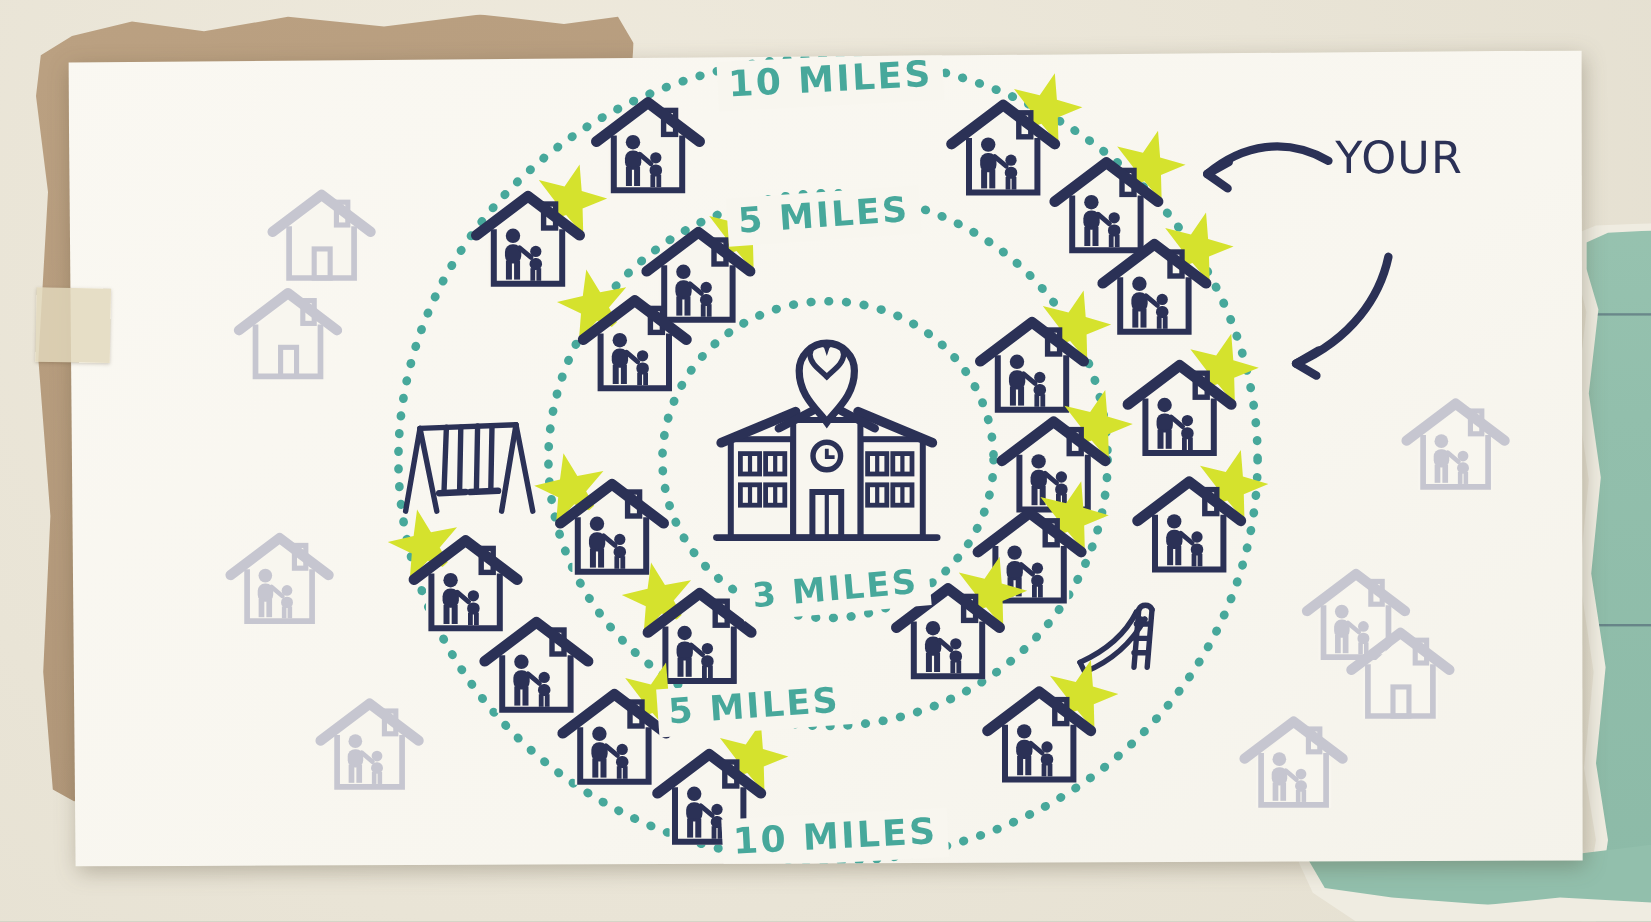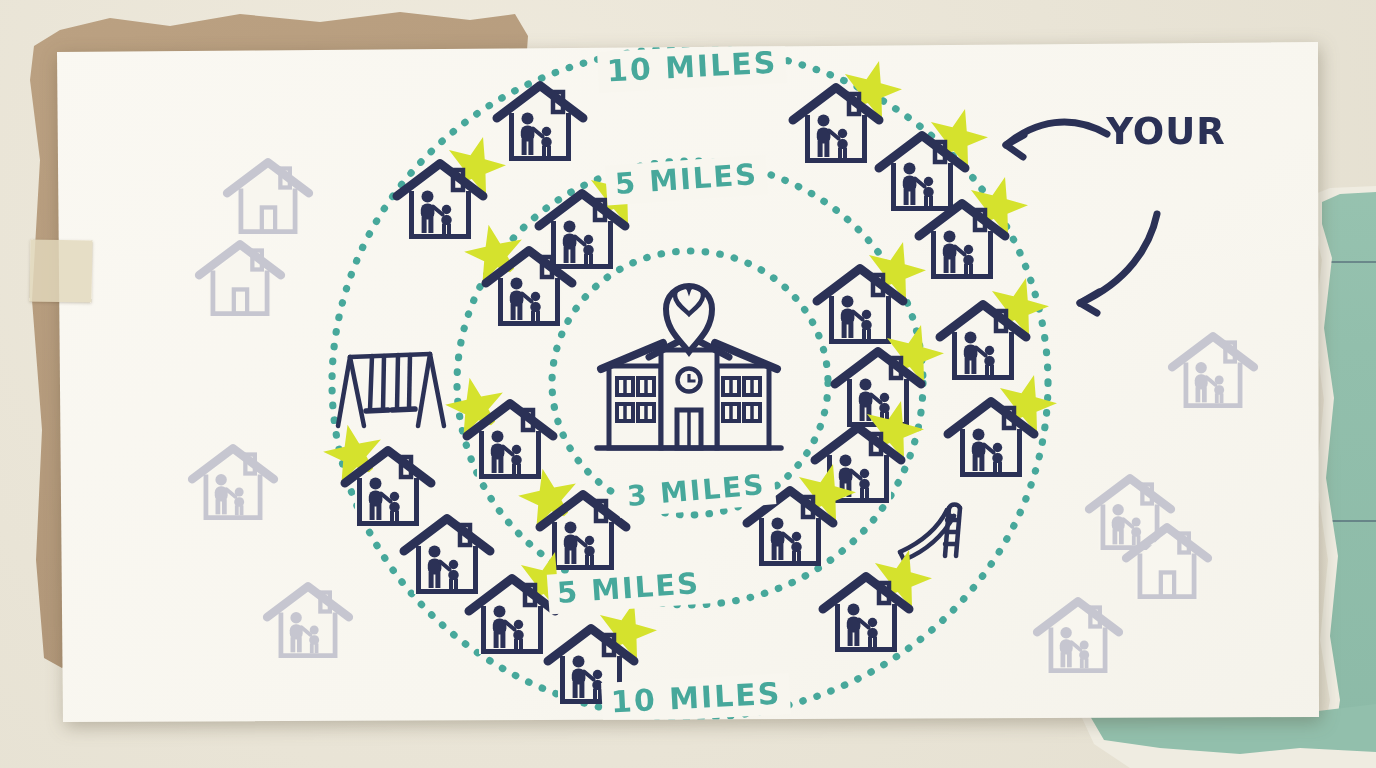--- a/index.html
+++ b/index.html
@@ -20,21 +20,21 @@
     clip-path:polygon(1090px 716px,1200px 708px,1310px 712px,1376px 704px,1376px 752px,1300px 748px,1240px 754px,1160px 748px,1104px 740px);}
   .paper-shadow{position:absolute;inset:0;filter:drop-shadow(2px 5px 9px rgba(70,58,35,.30));}
   .paper{position:absolute;inset:0;background:linear-gradient(145deg,#faf8f2 0%,#f8f6ef 60%,#f4f2ea 100%);
     clip-path:polygon(57px 52px,1318px 42px,1319px 717px,63px 722px);}
   .tape{position:absolute;left:30px;top:240px;width:62px;height:62px;
     background:rgba(226,216,188,.82);box-shadow:0 1px 3px rgba(80,65,40,.25);transform:rotate(1deg);}
   svg#diagram{position:absolute;left:0;top:0;}
   .mile-label{position:absolute;font-weight:bold;color:#47a89b;background:#f8f6ef;
     padding:2px 9px 4px;letter-spacing:2px;white-space:nowrap;transform-origin:center;}
   .fam-label{position:absolute;left:1060px;top:112px;width:212px;text-align:center;
-    color:#2b3156;font-weight:bold;font-size:37px;line-height:1.1;letter-spacing:1px;}
+    color:#2b3156;font-weight:normal;font-size:37px;line-height:1.1;letter-spacing:1px;}
 </style>
 </head>
 <body>
 
 <div class="scene">
   <div class="kraft"></div>
   <div class="teal-fringe-right"></div>
   <div class="teal-right">
     <div class="teal-line" style="left:1322px;top:261px;width:54px;"></div>
     <div class="teal-line" style="left:1326px;top:520px;width:50px;"></div>

